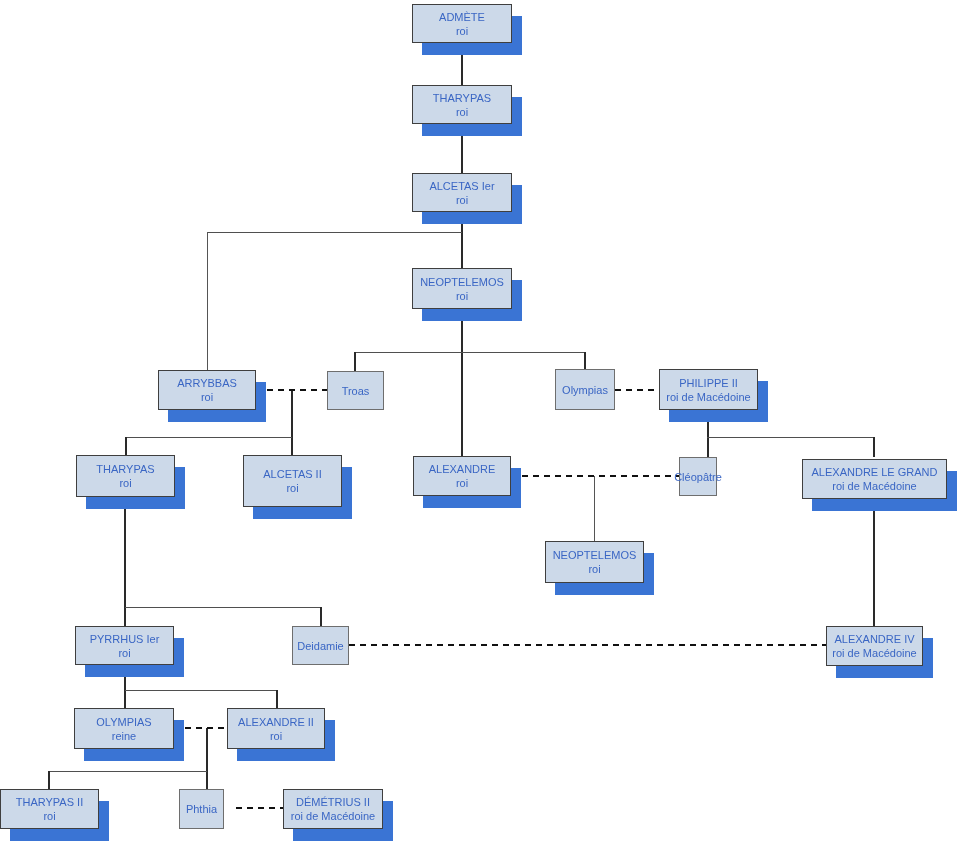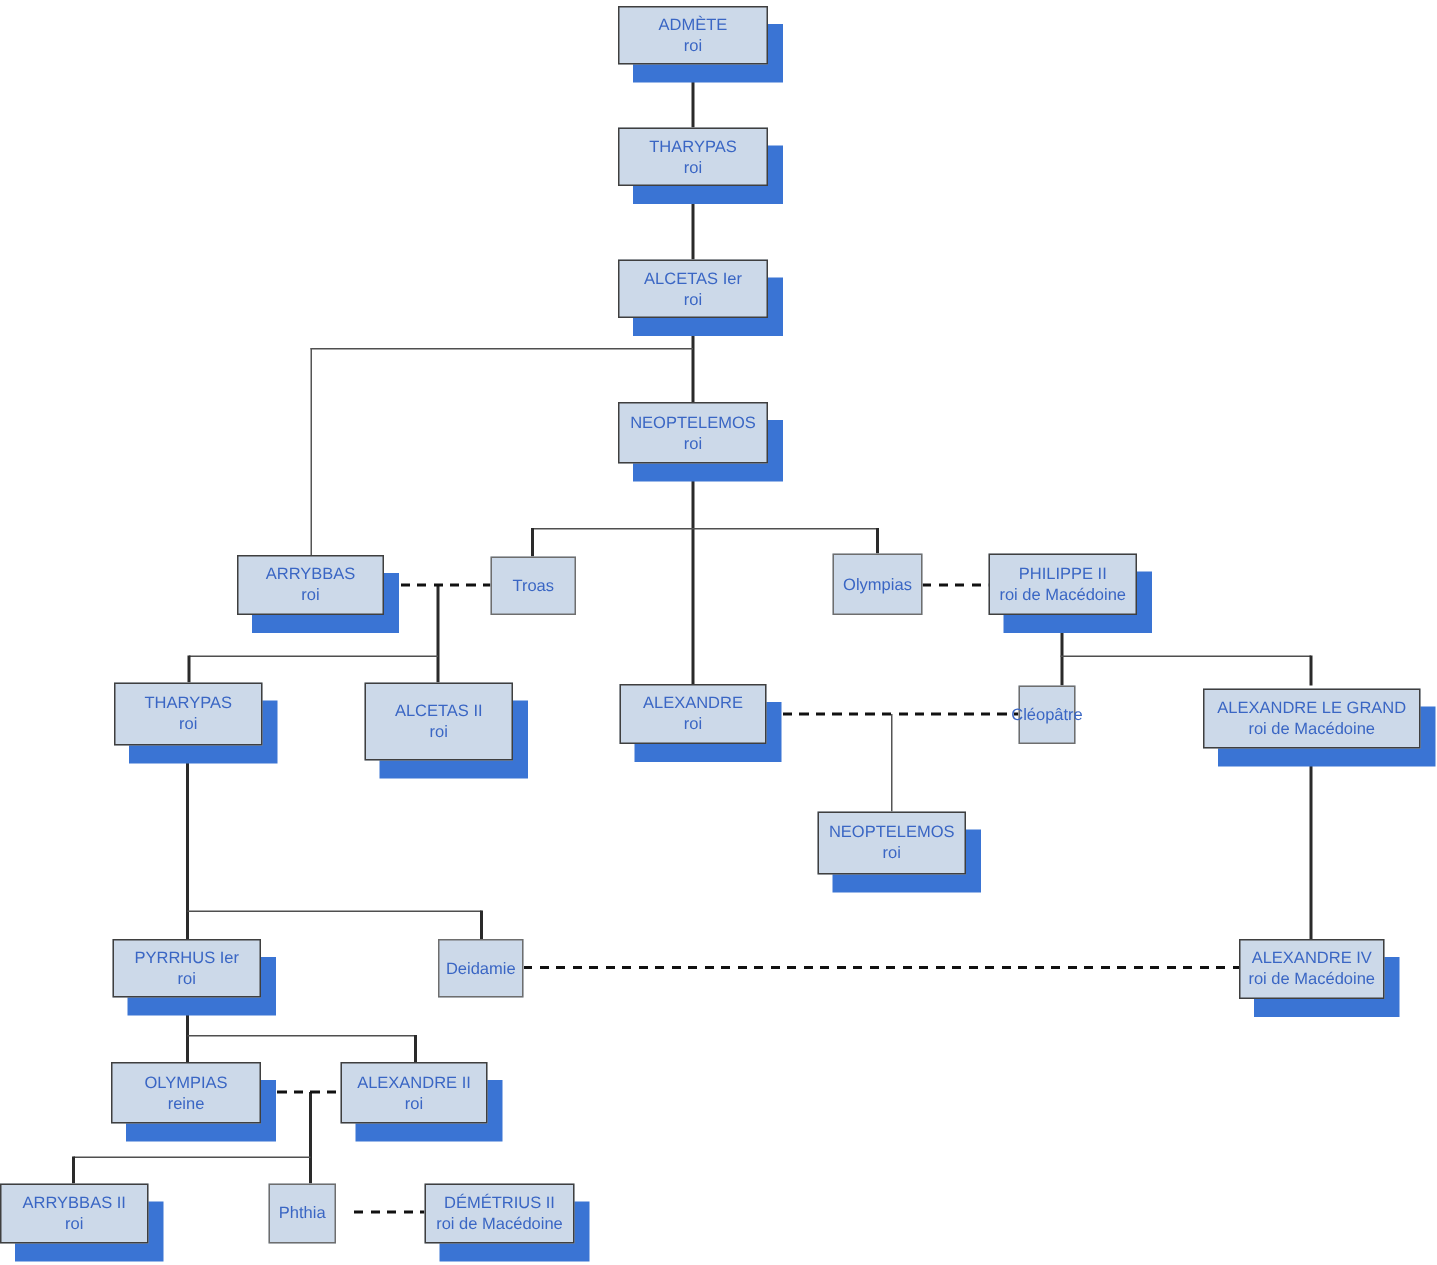--- a/index.html
+++ b/index.html
@@ -174,21 +174,21 @@
     <div>OLYMPIAS</div>
     <div>reine</div>
   </div>
 
   <div class="node major" style="left:227px;top:708px;width:98px;height:41px">
     <div>ALEXANDRE II</div>
     <div>roi</div>
   </div>
 
   <div class="node major" style="left:0px;top:789px;width:99px;height:40px">
-    <div>ARRYBBAS II</div>
+    <div>THARYPAS II</div>
     <div>roi</div>
   </div>
 
   <div class="node minor" style="left:179px;top:789px;width:45px;height:40px">
     <div>Phthia</div>
   </div>
 
   <div class="node major" style="left:283px;top:789px;width:100px;height:40px">
     <div>DÉMÉTRIUS II</div>
     <div>roi de Macédoine</div>

